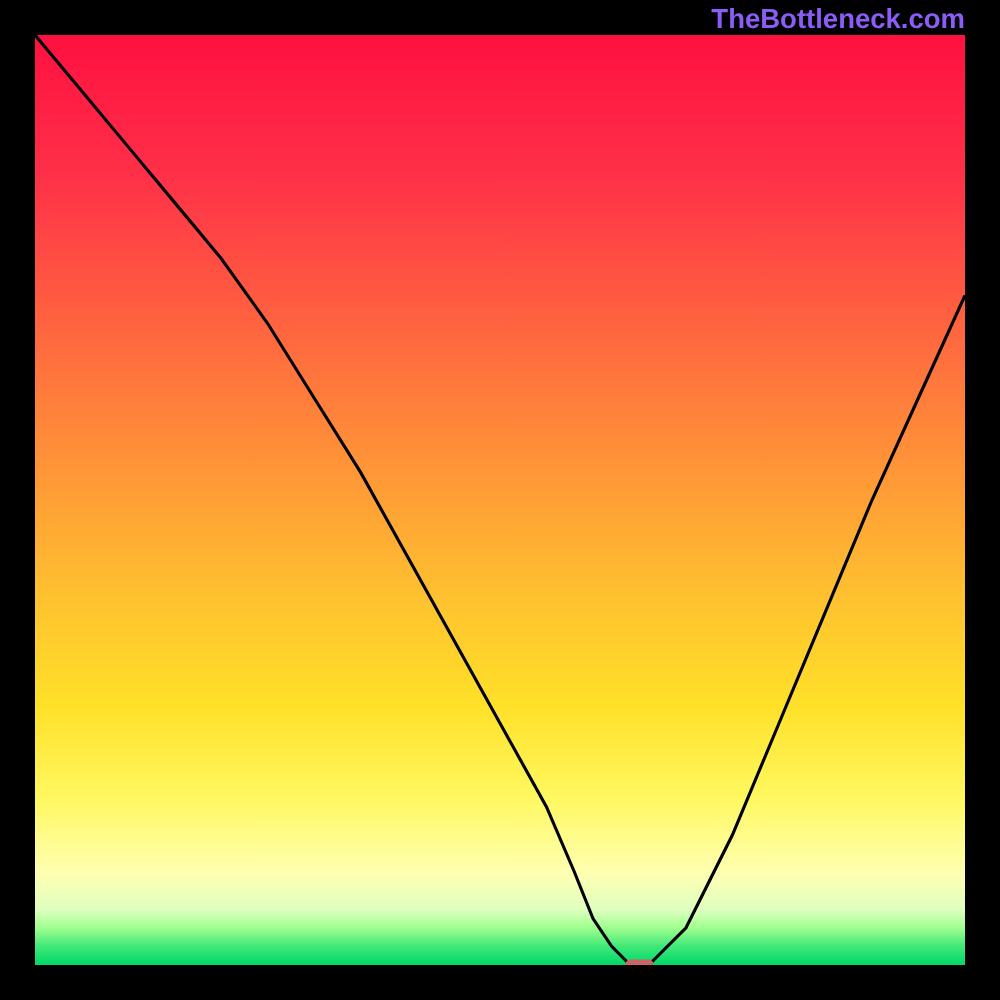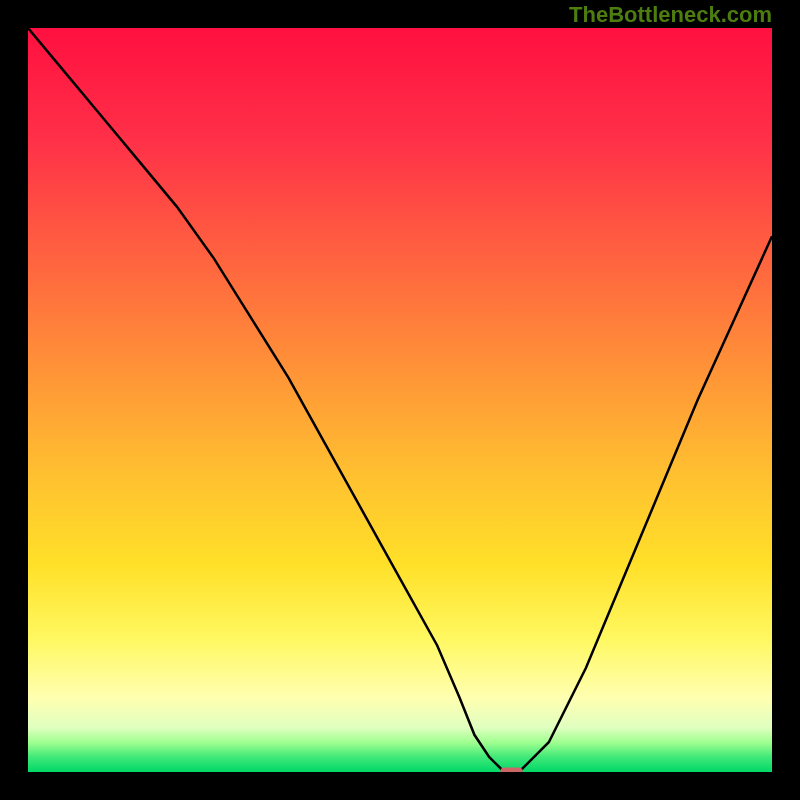--- a/index.html
+++ b/index.html
@@ -23,21 +23,21 @@
     position: absolute;
     top: 28px;
     left: 28px;
     width: 744px;
     height: 744px;
   }
   .watermark {
     position: absolute;
     top: 2px;
     right: 28px;
-    color: #4d7c0f;
+    color: #8b5cf6;
     font-size: 22px;
     font-weight: bold;
     font-family: Arial, sans-serif;
   }
   svg {
     display: block;
   }
 </style>
 </head>
 <body>

